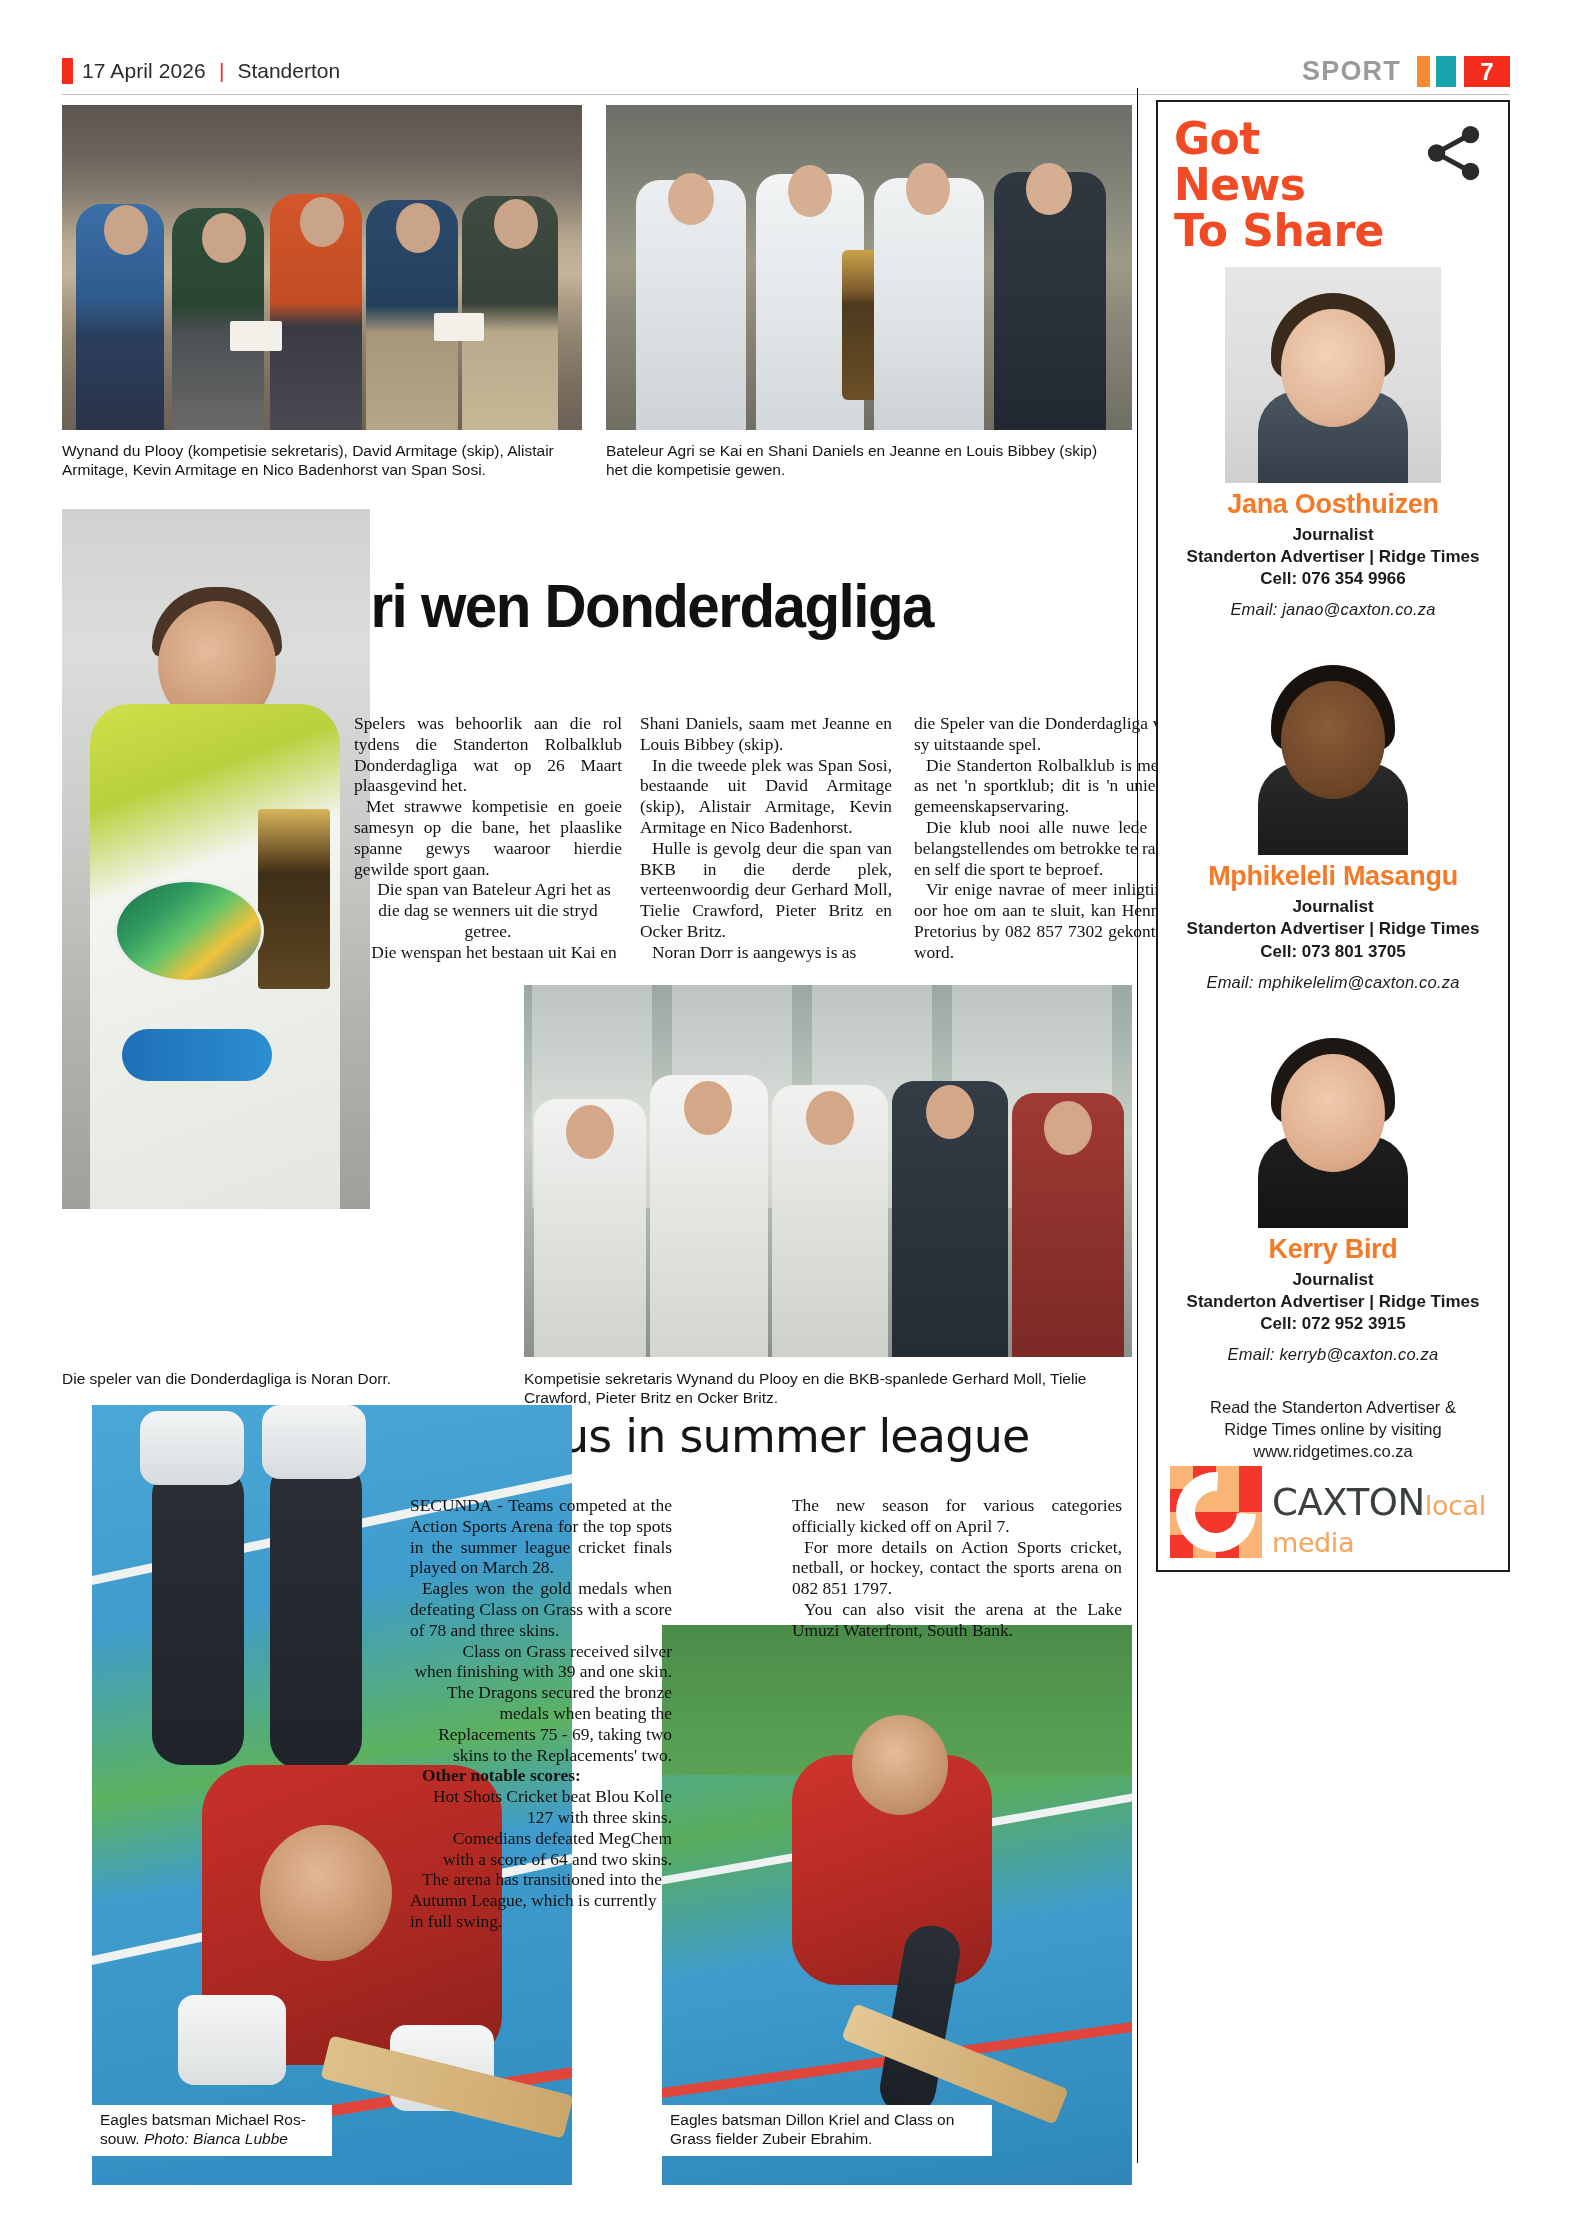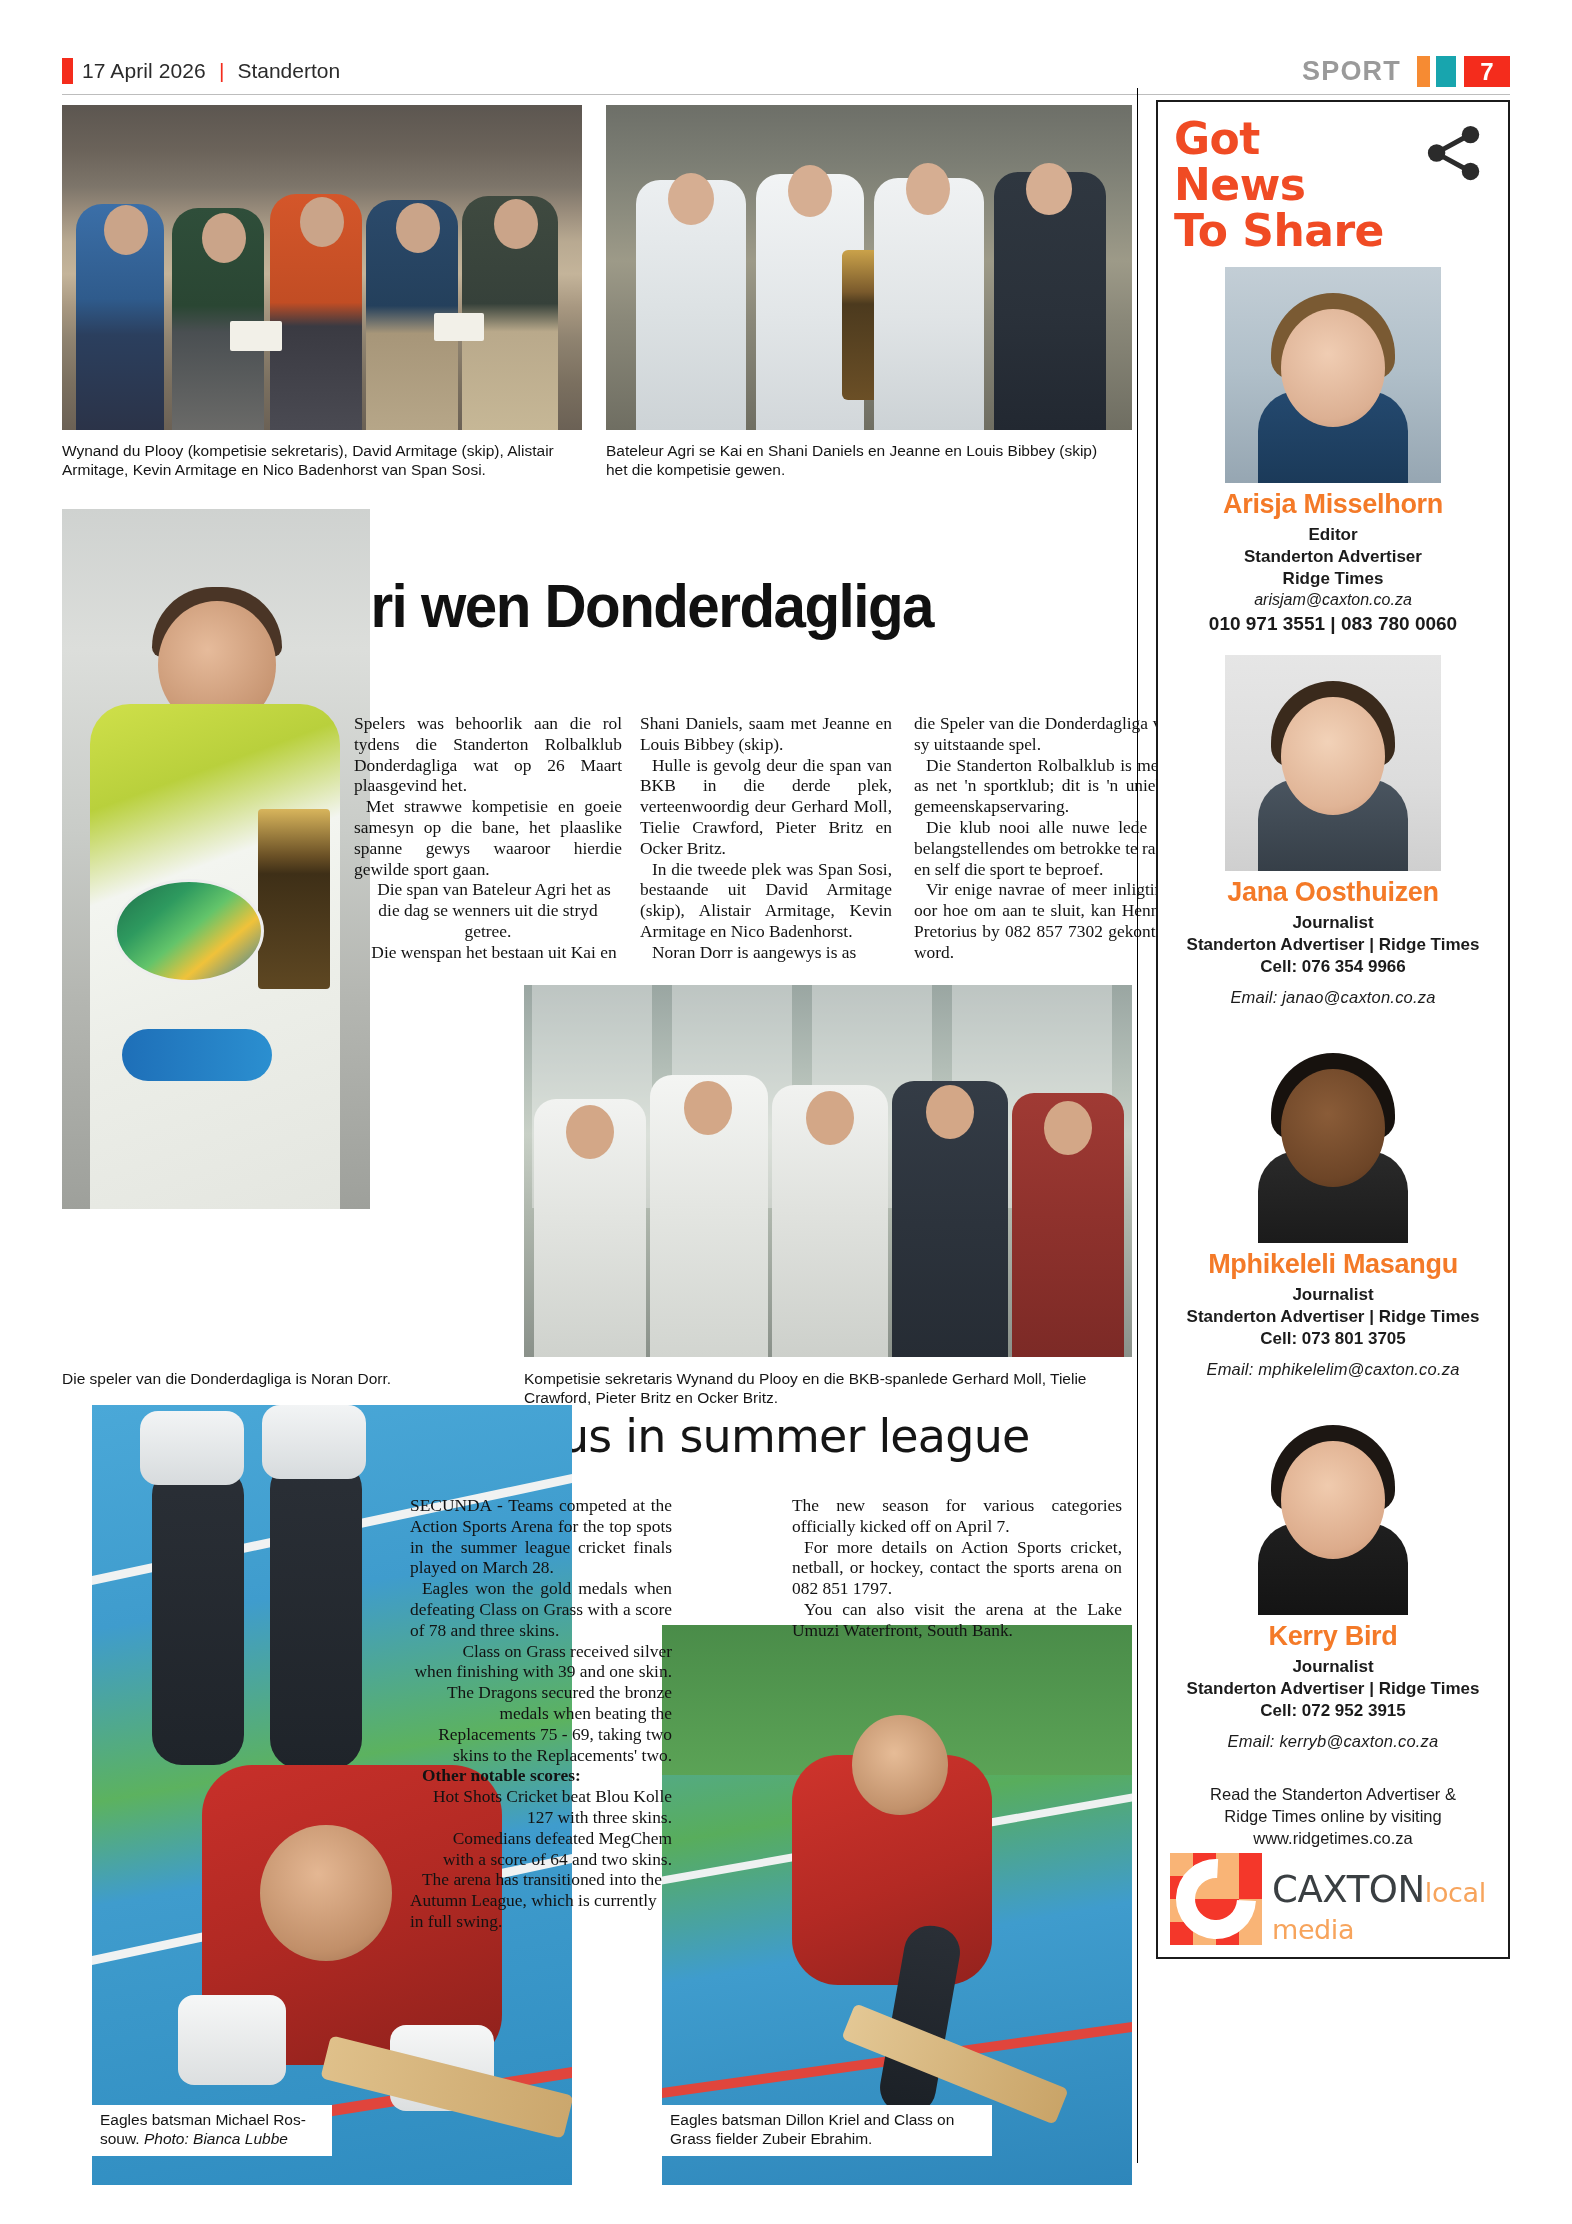--- a/index.html
+++ b/index.html
@@ -252,22 +252,22 @@
 
     <div style="position:absolute; left:292px; top:608px; width:268px;" class="body-serif">
       <p class="first">Spelers was behoorlik aan die rol tydens die Standerton Rolbalklub Donderdagliga wat op 26 Maart plaasgevind het.</p>
       <p>Met strawwe kompetisie en goeie samesyn op die bane, het plaaslike spanne gewys waaroor hierdie gewilde sport gaan.</p>
       <p style="text-align:center;">Die span van Bateleur Agri het as die dag se wenners uit die stryd getree.</p>
       <p style="text-align:center;">Die wenspan het bestaan uit Kai en</p>
     </div>
 
     <div style="position:absolute; left:578px; top:608px; width:252px;" class="body-serif">
       <p class="first">Shani Daniels, saam met Jeanne en Louis Bibbey (skip).</p>
+      <p>In die tweede plek was Span Sosi, bestaande uit David Armitage (skip), Alistair Armitage, Kevin Armitage en Nico Badenhorst.</p>
       <p>Hulle is gevolg deur die span van BKB in die derde plek, verteenwoordig deur Gerhard Moll, Tielie Crawford, Pieter Britz en Ocker Britz.</p>
-      <p>In die tweede plek was Span Sosi, bestaande uit David Armitage (skip), Alistair Armitage, Kevin Armitage en Nico Badenhorst.</p>
       <p>Noran Dorr is aangewys is as</p>
     </div>
 
     <div style="position:absolute; left:852px; top:608px; width:258px;" class="body-serif">
       <p class="first">die Speler van die Donderdagliga vir sy uitstaande spel.</p>
       <p>Die Standerton Rolbalklub is meer as net 'n sportklub; dit is 'n unieke gemeenskapservaring.</p>
       <p>Die klub nooi alle nuwe lede en belangstellendes om betrokke te raak en self die sport te beproef.</p>
       <p>Vir enige navrae of meer inligting oor hoe om aan te sluit, kan Hennie Pretorius by 082 857 7302 gekontak word.</p>
     </div>
 
@@ -366,34 +366,20 @@
           <span>To Share</span>
         </h2>
         <svg class="share-icon" viewBox="0 0 64 64">
           <circle cx="48" cy="13" r="9" fill="#2b2b2b"></circle>
           <circle cx="13" cy="32" r="9" fill="#2b2b2b"></circle>
           <circle cx="48" cy="51" r="9" fill="#2b2b2b"></circle>
           <path d="M20 28 L42 16 M20 36 L42 48" stroke="#2b2b2b" stroke-width="5" fill="none"></path>
         </svg>
       </div>
 
-      <div class="staff">
-        <div class="hs">
-          <div class="bgc" style="background:linear-gradient(180deg,#c3ced6 0%,#b0bfc9 48%,#96a6b2 100%);"></div>
-          <div class="neck" style="background:linear-gradient(180deg,#24496f,#1b3a59);"></div>
-          <div class="hair" style="background:#7a5a33;"></div>
-          <div class="face" style="background:radial-gradient(circle at 45% 38%,#f0cdb3,#dcb093 70%,#c49476 100%);"></div>
-        </div>
-        <div class="sname">Arisja Misselhorn</div>
-        <div class="srole">Editor</div>
-        <div class="spub">Standerton Advertiser</div>
-        <div class="spub">Ridge Times</div>
-        <div class="smail-plain">arisjam@caxton.co.za</div>
-        <div class="sphone">010 971 3551  |  083 780 0060</div>
-      </div>
 
       <div class="staff">
         <div class="hs">
           <div class="bgc" style="background:linear-gradient(180deg,#e6e6e6 0%,#dcdcdc 60%,#cfcfcf 100%);"></div>
           <div class="neck" style="background:linear-gradient(180deg,#4a5560,#363f48);"></div>
           <div class="hair" style="background:#3a2a1c;"></div>
           <div class="face" style="background:radial-gradient(circle at 45% 38%,#f2d2b8,#e0b496 70%,#c99677 100%);"></div>
         </div>
         <div class="sname">Jana Oosthuizen</div>
         <div class="srole">Journalist</div>

